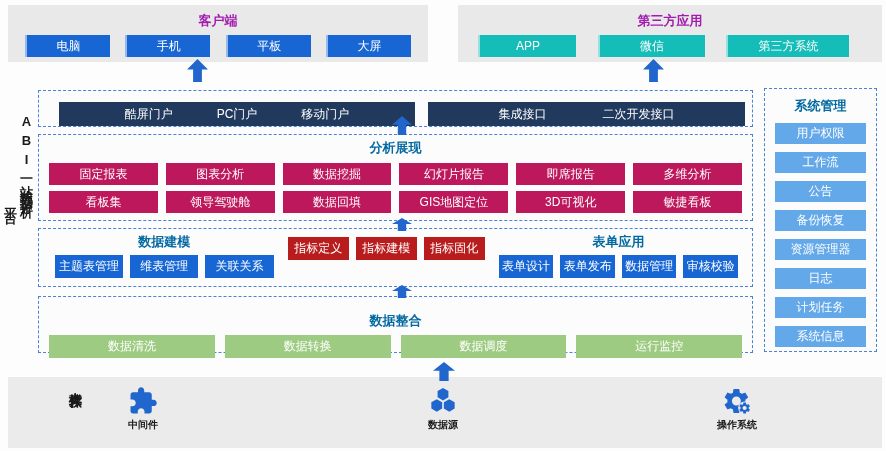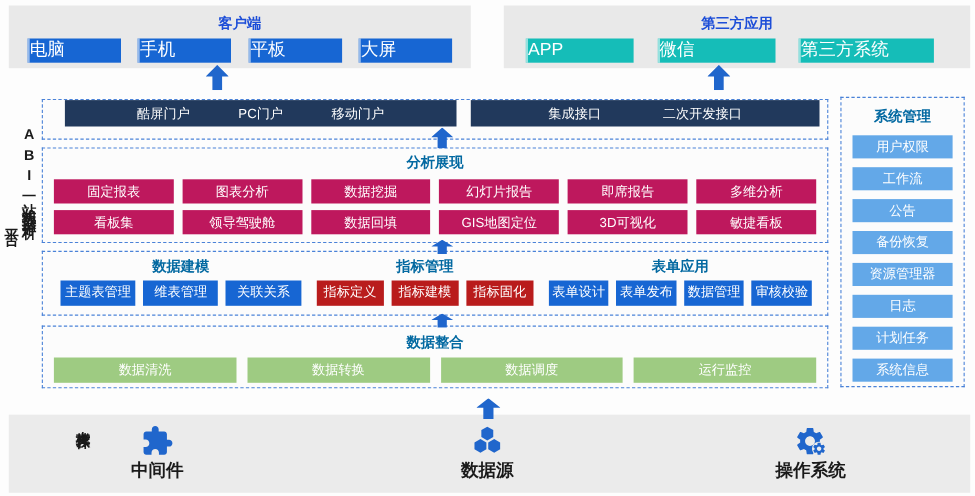--- a/index.html
+++ b/index.html
@@ -4,89 +4,89 @@
 <style>
   * { margin:0; padding:0; box-sizing:border-box; }
   html,body { background:#fff; }
   body { font-family:"Liberation Sans","DejaVu Sans",sans-serif; }
   .stage { position:relative; width:886px; height:451px; background:#fdfdfd; overflow:hidden; }
 
   
   .top-panel { position:absolute; top:5px; height:57px; background:#e9e9e9; }
   .panel-client { left:8px;  width:420px; }
   .panel-third  { left:458px; width:424px; }
-  .panel-title { text-align:center; font-size:13px; font-weight:bold; color:#1d4ed8; padding-top:7px; }
+  .panel-title { text-align:center; font-size:13px; font-weight:bold; color:#a21caf; padding-top:7px; }
   .chip-row { display:flex; justify-content:space-between; padding:5px 17px 0 17px; }
   .panel-third .chip-row { padding:5px 33px 0 20px; }
-  .chip { height:22px; line-height:22px; color:#fff; font-size:16px;
+  .chip { height:22px; line-height:22px; text-align:center; color:#fff; font-size:12px;
           border-left:2px solid rgba(255,255,255,.55); }
   .chip.blue { background:#1766d3; width:85px; }
   .chip.teal { background:#15bdb8; }
   .w98{width:98px;} .w107{width:107px;} .w123{width:123px;}
 
   
   .arrow { position:absolute; background:#2066cc; z-index:5;
            clip-path:polygon(50% 0%,100% 46%,71% 46%,71% 100%,29% 100%,29% 46%,0% 46%); }
   .a-client      { left:187px; top:59px;  width:21px; height:23px; }
   .a-third       { left:643px; top:59px;  width:21px; height:23px; }
   .a-analysis    { left:392px; top:116px; width:20px; height:19px; }
   .a-modeling    { left:392px; top:218px; width:20px; height:13px; }
   .a-integration { left:392px; top:285px; width:20px; height:13px; }
   .a-support     { left:433px; top:362px; width:22px; height:19px; }
 
   
   .dash-box { position:absolute; border:1px dashed #4a82d8; background:#fcfcfc; }
-  .portal-box      { left:38px; top:90px;  width:715px; height:37px; display:flex; align-items:flex-start; gap:13px; padding:0 7px 0 20px; }
+  .portal-box      { left:38px; top:90px;  width:715px; height:37px; display:flex; align-items:flex-end; gap:13px; padding:0 7px 0 20px; }
   .analysis-box    { left:38px; top:134px; width:715px; height:87px; }
   .modeling-box    { left:38px; top:228px; width:715px; height:59px; }
   .integration-box { left:38px; top:296px; width:715px; height:57px; }
   .sys-box         { left:764px; top:88px; width:113px; height:264px; }
 
   .navy-bar { background:#21395c; height:24px; display:flex; align-items:center; justify-content:center; }
   .navy-bar .plabel { color:#fff; font-size:12px; white-space:nowrap; }
   .bar-portals { width:356px; gap:44px; }
   .bar-api { flex:1; gap:56px; }
 
   .sec-title { text-align:center; font-size:13px; font-weight:bold; color:#0369a1; }
   .analysis-box .sec-title { margin-top:4px; }
   .btn-row { display:flex; gap:8px; padding:0 10px; margin-top:6px; }
   .btn { flex:1; height:22px; line-height:22px; text-align:center; color:#fff; font-size:12px; white-space:nowrap; overflow:hidden; }
   .btn.teal  { background:#be185d; }
   .btn.teal2 { background:#b91c1c; }
   .btn.blue  { background:#1766d3; }
   .btn.green { background:#9ecb82; }
 
   .mod-groups { display:flex; gap:14px; padding:4px 14px 0 16px; }
-  .mod-group { display:flex; flex-direction:column;font-family:Liberation Mono, monospace; }
+  .mod-group { display:flex; flex-direction:column; }
   .mg1 { flex:224; } .mg2 { flex:202; } .mg3 { flex:245; }
   .mod-group .btn-row { padding:0; margin-top:4px; gap:7px; }
   .mod-group .btn { height:23px; line-height:23px; }
 
-  .integration-box .sec-title { margin-top:5px; }
+  .integration-box .sec-title { margin-top:15px; }
   .integration-box .btn-row { gap:10px; margin-top:5px; }
   .integration-box .btn { height:23px; line-height:23px; }
 
   .sys-box .sec-title { margin-top:8px; }
   .btn-sys { display:block; margin:8px 10px 0 10px; height:21px; line-height:21px; text-align:center;
              background:#63a8e8; color:#fff; font-size:12px; }
 
   
   .v-text { position:absolute; writing-mode:vertical-rl; text-orientation:upright;
             font-weight:bold; font-size:13px; color:#1a1a1a; }
   .side-main { left:17px; top:114px; letter-spacing:4px; }
   .side-sub  { left:1px;  top:197px; letter-spacing:3px; }
 
   
   .support-bar { position:absolute; left:8px; top:377px; width:874px; height:71px; background:#ebebeb; }
   .support-label { position:absolute; left:58px; top:5px; writing-mode:vertical-rl; text-orientation:upright;
                    font-weight:bold; font-size:13px; color:#1a1a1a; letter-spacing:1px; }
   .support-item { position:absolute; top:5px; width:90px; text-align:center; }
   .si-mid { left:90px; } .si-data { left:390px; } .si-os { left:684px; }
   .support-item .icon { height:34px; display:flex; align-items:flex-end; justify-content:center; }
-  .support-item .slabel { font-size:16px; font-weight:bold; color:#1a1a1a; margin-top:2px; }
+  .support-item .slabel { font-size:10px; font-weight:bold; color:#1a1a1a; margin-top:2px; }
 </style>
 </head>
 <body>
 
 <div class="stage">
 
   <div class="top-panel panel-client">
     <div class="panel-title">客户端</div>
     <div class="chip-row">
       <div class="chip blue">电脑</div>
@@ -151,21 +151,20 @@
     <div class="mod-groups">
       <div class="mod-group mg1">
         <div class="sec-title">数据建模</div>
         <div class="btn-row">
           <div class="btn blue">主题表管理</div>
           <div class="btn blue">维表管理</div>
           <div class="btn blue">关联关系</div>
         </div>
       </div>
       <div class="mod-group mg2">
-        <div class="sec-title">指标管理</div>
         <div class="btn-row">
           <div class="btn teal2">指标定义</div>
           <div class="btn teal2">指标建模</div>
           <div class="btn teal2">指标固化</div>
         </div>
       </div>
       <div class="mod-group mg3">
         <div class="sec-title">表单应用</div>
         <div class="btn-row">
           <div class="btn blue">表单设计</div>

